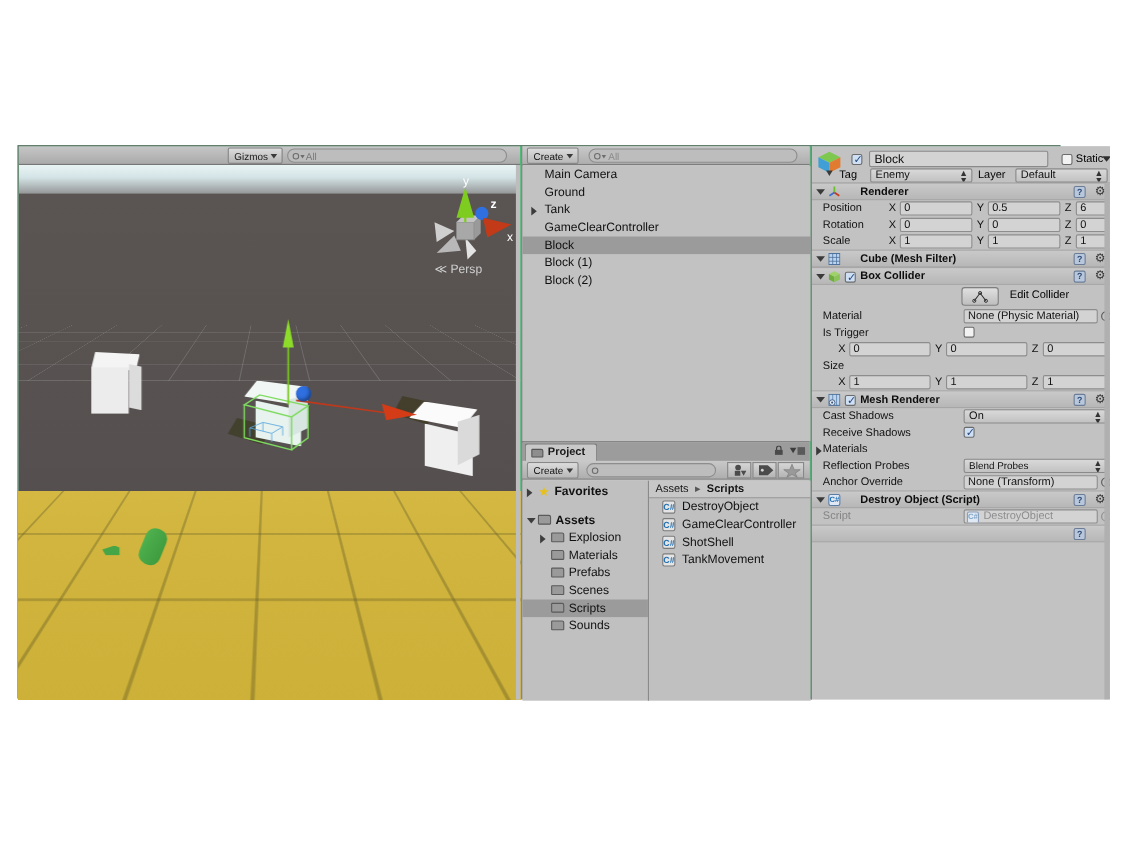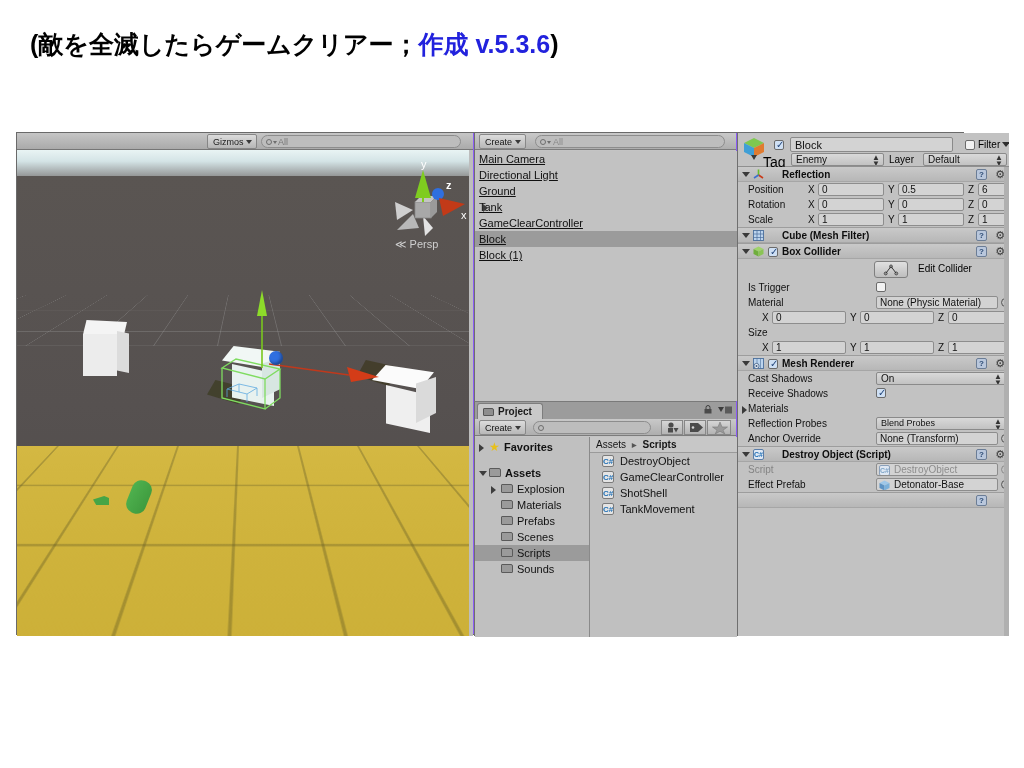--- a/index.html
+++ b/index.html
@@ -16,21 +16,21 @@
     position: absolute; left: 30px; top: 28px;
     font-size: 25px; font-weight: bold; color: #000;
     letter-spacing: 0px; white-space: nowrap;
   }
   #title .blue { color: #2222dd; }
 
   
   #unity {
     position: absolute; left: 16px; top: 132px;
     width: 948px; height: 503px;
-    background: #8b5cf6;
+    background: #22c55e;
     border: 1px solid #6a6a6a;
     font-size: 10px; color: #000;
   }
 
   
   #scene-panel {
     position: absolute; left: 0; top: 0; width: 456px; height: 503px;
     background: #a0a0a0; overflow: hidden;
   }
   #scene-toolbar {
@@ -186,21 +186,21 @@
     font-size:9px; color:#8a8a8a; padding-left:17px; line-height:12px;
   }
   .panel-search .sicon{position:absolute;left:4px;top:3px;width:6px;height:6px;
     border:1.2px solid #6d6d6d;border-radius:50%;}
   .panel-search .scaret{position:absolute;left:11px;top:5px;width:0;height:0;
     border-left:2.5px solid transparent;border-right:2.5px solid transparent;border-top:3px solid #6d6d6d;}
 
   #hier-list { position:absolute; left:0; top:18px; width:262px; height:250px; background:#c2c2c2; }
   .hier-row {
     position:relative; height:16px; line-height:16px; font-size:11px;
-    color:#101010; padding-left:4px; white-space:nowrap;text-decoration:underline;
+    color:#101010; padding-left:20px; white-space:nowrap;
   }
   .hier-row.selected { background:#9b9b9b; }
   .hier-row .tri {
     position:absolute; left:8px; top:5px; width:0;height:0;
     border-top:4px solid transparent; border-bottom:4px solid transparent;
     border-left:5px solid #3b3b3b;
   }
 
   
   #proj-panel {
@@ -271,21 +271,21 @@
   #obj-name-field {
     position:absolute; left:52px; top:4px; width:163px; height:15px;
     background:#d3d3d3; border:1px solid #8a8a8a; border-radius:2px;
     font-size:11px; line-height:14px; padding-left:4px; color:#101010;
   }
   #obj-enabled { position:absolute; left:36px; top:7px; }
   #static-chk { position:absolute; left:227px; top:7px; }
   #static-label { position:absolute; left:240px; top:4px; font-size:10px; line-height:15px; }
   #static-caret { position:absolute; left:264px; top:9px; width:0;height:0;
     border-left:4px solid transparent;border-right:4px solid transparent;border-top:5px solid #2f2f2f; }
-  #tag-label { position:absolute; left:25px; top:21px; font-size:14px; }
+  #tag-label { position:absolute; left:25px; top:21px; font-size:10px; }
   #tag-dd { position:absolute; left:53px; top:20px; width:93px; height:13px; }
   #layer-label { position:absolute; left:151px; top:21px; font-size:10px; }
   #layer-dd { position:absolute; left:185px; top:20px; width:84px; height:13px; }
   .dd {
     background: linear-gradient(#d9d9d9,#c2c2c2); border:1px solid #8a8a8a; border-radius:2px;
     font-size:10px; line-height:11px; padding-left:4px; color:#111; position:relative; overflow:hidden;
   }
   .dd .arrows { position:absolute; right:3px; top:1px; font-size:8px; color:#333; line-height:6px; }
   .dd .arrows i { display:block; font-style:normal; }
 
@@ -330,23 +330,20 @@
      border-top:4px solid transparent;border-bottom:4px solid transparent;border-left:5px solid #3a3a3a; }
 
   
   #insp-scroll { position:absolute; right:0; top:34px; width:5px; height:469px; background:#b0b0b0; }
 </style>
 </head>
 <body>
 
 <div id="page">
 
-  <div id="title">
-    <span>(敵を全滅したらゲームクリアー；</span><span class="blue">作成 v.5.3.6</span><span>)</span>
-  </div>
 
   <div id="unity">
 
     <div id="scene-panel">
 
       <div id="scene-toolbar">
         <div class="tb-btn" id="gizmos-btn">
           <span>Gizmos</span>
           <span class="caret"></span>
         </div>
@@ -455,37 +452,37 @@
           <span class="sicon"></span>
           <span class="scaret"></span>
           <span>All</span>
         </div>
       </div>
       <div id="hier-list">
         <div class="hier-row">
           <span>Main Camera</span>
         </div>
         <div class="hier-row">
-          <span>Directional Light</span>
-        </div>
-        <div class="hier-row">
           <span>Ground</span>
         </div>
         <div class="hier-row">
           <span class="tri"></span>
           <span>Tank</span>
         </div>
         <div class="hier-row">
           <span>GameClearController</span>
         </div>
         <div class="hier-row selected">
           <span>Block</span>
         </div>
         <div class="hier-row">
           <span>Block (1)</span>
+        </div>
+        <div class="hier-row">
+          <span>Block (2)</span>
         </div>
       </div>
     </div>
 
     <div id="proj-panel">
       <div id="proj-tabbar">
         <div id="proj-tab">
           <span class="folder"></span>
           <span>Project</span>
         </div>
@@ -600,21 +597,21 @@
           <polygon points="12,2 22,7 12,12 2,7" fill="#7ec850"></polygon>
           <polygon points="2,7 12,12 12,21 2,16" fill="#3f9fd6"></polygon>
           <polygon points="22,7 12,12 12,21 22,16" fill="#e07b30"></polygon>
           <polygon points="9,19 15,19 12,24" fill="#3a3a3a"></polygon>
         </svg>
         <span class="chk on" id="obj-enabled"></span>
         <div id="obj-name-field">
           <span>Block</span>
         </div>
         <span class="chk" id="static-chk"></span>
-        <span id="static-label">Filter</span>
+        <span id="static-label">Static</span>
         <span id="static-caret"></span>
 
         <span id="tag-label">Tag</span>
         <div class="dd" id="tag-dd">
           <span>Enemy</span>
           <span class="arrows">
               <i>▲</i>
               <i>▼</i>
             </span>
         </div>
@@ -629,21 +626,21 @@
       </div>
 
       <div class="comp">
         <div class="comp-head">
           <span class="fold"></span>
           <svg class="cicon" viewBox="0 0 11 11">
             <line x1="5.5" y1="6" x2="5.5" y2="0.5" stroke="#6abf2a" stroke-width="1.6"></line>
             <line x1="5.5" y1="6" x2="10" y2="9" stroke="#c93a18" stroke-width="1.6"></line>
             <line x1="5.5" y1="6" x2="1" y2="9" stroke="#3a6fd0" stroke-width="1.6"></line>
           </svg>
-          <span class="ctitle">Reflection</span>
+          <span class="ctitle">Renderer</span>
           <span class="help">?</span>
           <span class="gear">⚙</span>
         </div>
         <div class="row">
           <span class="lbl">Position</span>
           <span class="axlbl" style="left:70px;">X</span>
           <div class="fld" style="left:80px;top:1px;width:66px;"><span>0</span></div>
           <span class="axlbl" style="left:150px;">Y</span>
           <div class="fld" style="left:160px;top:1px;width:66px;"><span>0.5</span></div>
           <span class="axlbl" style="left:230px;">Z</span>
@@ -703,29 +700,29 @@
             <svg viewBox="0 0 34 17" width="32" height="15">
               <path d="M11,13 L17,5 L23,13" fill="none" stroke="#333" stroke-width="1.1"></path>
               <circle cx="17" cy="5" r="1.6" fill="none" stroke="#333" stroke-width="1"></circle>
               <circle cx="11" cy="13" r="1.6" fill="none" stroke="#333" stroke-width="1"></circle>
               <circle cx="23" cy="13" r="1.6" fill="none" stroke="#333" stroke-width="1"></circle>
             </svg>
           </div>
           <span id="edit-collider-label">Edit Collider</span>
         </div>
         <div class="row">
-          <span class="lbl">Is Trigger</span>
-          <span class="chk" style="position:absolute;left:138px;top:2px;"></span>
-        </div>
-        <div class="row">
           <span class="lbl">Material</span>
           <div class="fld" style="left:138px;top:1px;width:122px;">
             <span>None (Physic Material)</span>
           </div>
           <span class="circ" style="left:263px;top:3px;"></span>
+        </div>
+        <div class="row">
+          <span class="lbl">Is Trigger</span>
+          <span class="chk" style="position:absolute;left:138px;top:2px;"></span>
         </div>
         <div class="row">
           <span class="axlbl" style="left:24px;">X</span>
           <div class="fld" style="left:34px;top:1px;width:74px;"><span>0</span></div>
           <span class="axlbl" style="left:112px;">Y</span>
           <div class="fld" style="left:122px;top:1px;width:74px;"><span>0</span></div>
           <span class="axlbl" style="left:200px;">Z</span>
           <div class="fld" style="left:210px;top:1px;width:60px;"><span>0</span></div>
         </div>
         <div class="row">
@@ -802,32 +799,20 @@
           <span class="gear">⚙</span>
         </div>
         <div class="row">
           <span class="lbl dim">Script</span>
           <div class="objfld dim" style="left:138px;top:1px;width:122px;">
             <span class="oi" style="background:#dfe8f3;border:1px solid #8aa0ba;border-radius:2px;font-size:7px;color:#7fa5c8;text-align:center;line-height:10px;font-weight:bold;">C#</span>
             <span>DestroyObject</span>
           </div>
           <span class="circ" style="left:263px;top:3px;opacity:.5;"></span>
         </div>
-        <div class="row">
-          <span class="lbl">Effect Prefab</span>
-          <div class="objfld" style="left:138px;top:1px;width:122px;">
-            <svg class="oi" viewBox="0 0 11 11">
-              <polygon points="5.5,0.5 10.5,3 5.5,5.5 0.5,3" fill="#9fc7e8"></polygon>
-              <polygon points="0.5,3 5.5,5.5 5.5,10.5 0.5,8" fill="#5d93c4"></polygon>
-              <polygon points="10.5,3 5.5,5.5 5.5,10.5 10.5,8" fill="#7bb0da"></polygon>
-            </svg>
-            <span>Detonator-Base</span>
-          </div>
-          <span class="circ" style="left:263px;top:3px;"></span>
-        </div>
       </div>
 
       <div class="comp" style="height:8px;">
         <div class="comp-head">
           <span class="help">?</span>
         </div>
       </div>
 
       <div id="insp-scroll"></div>
     </div>

